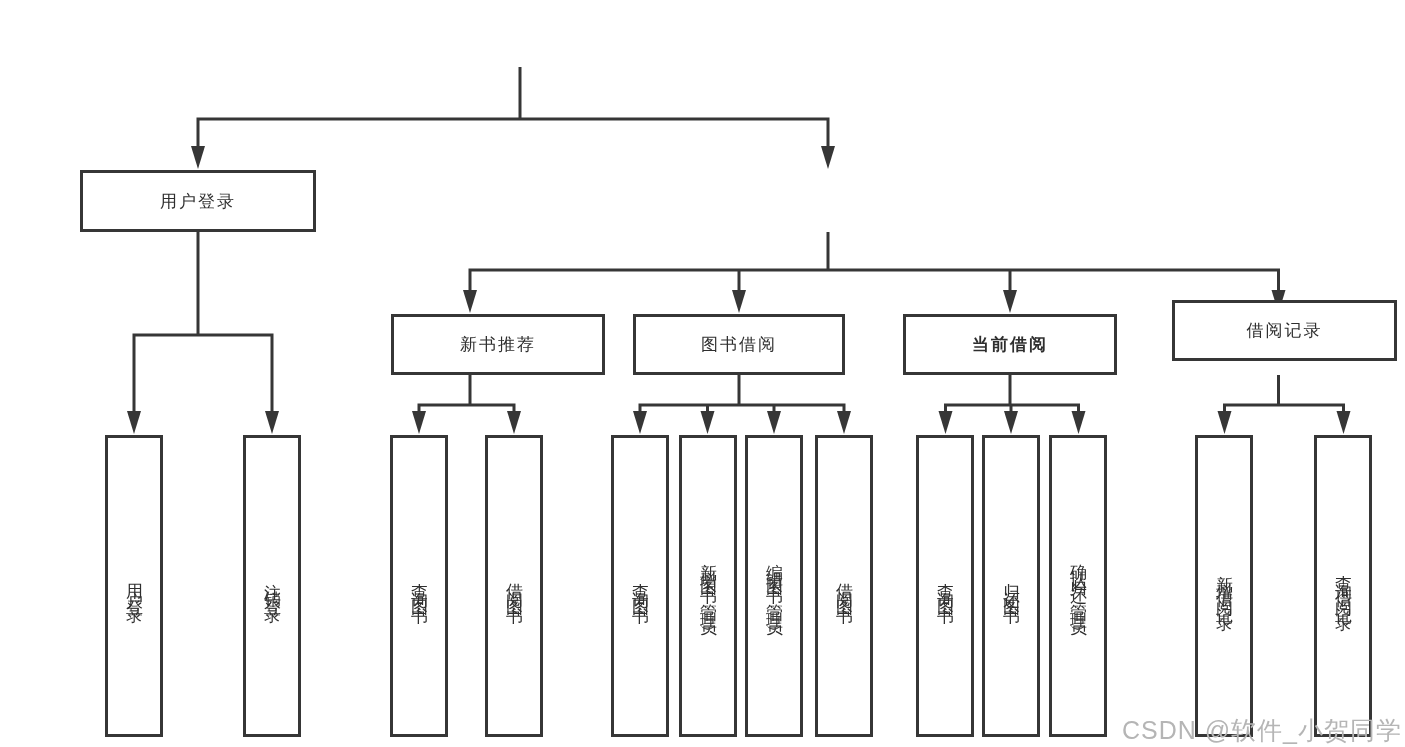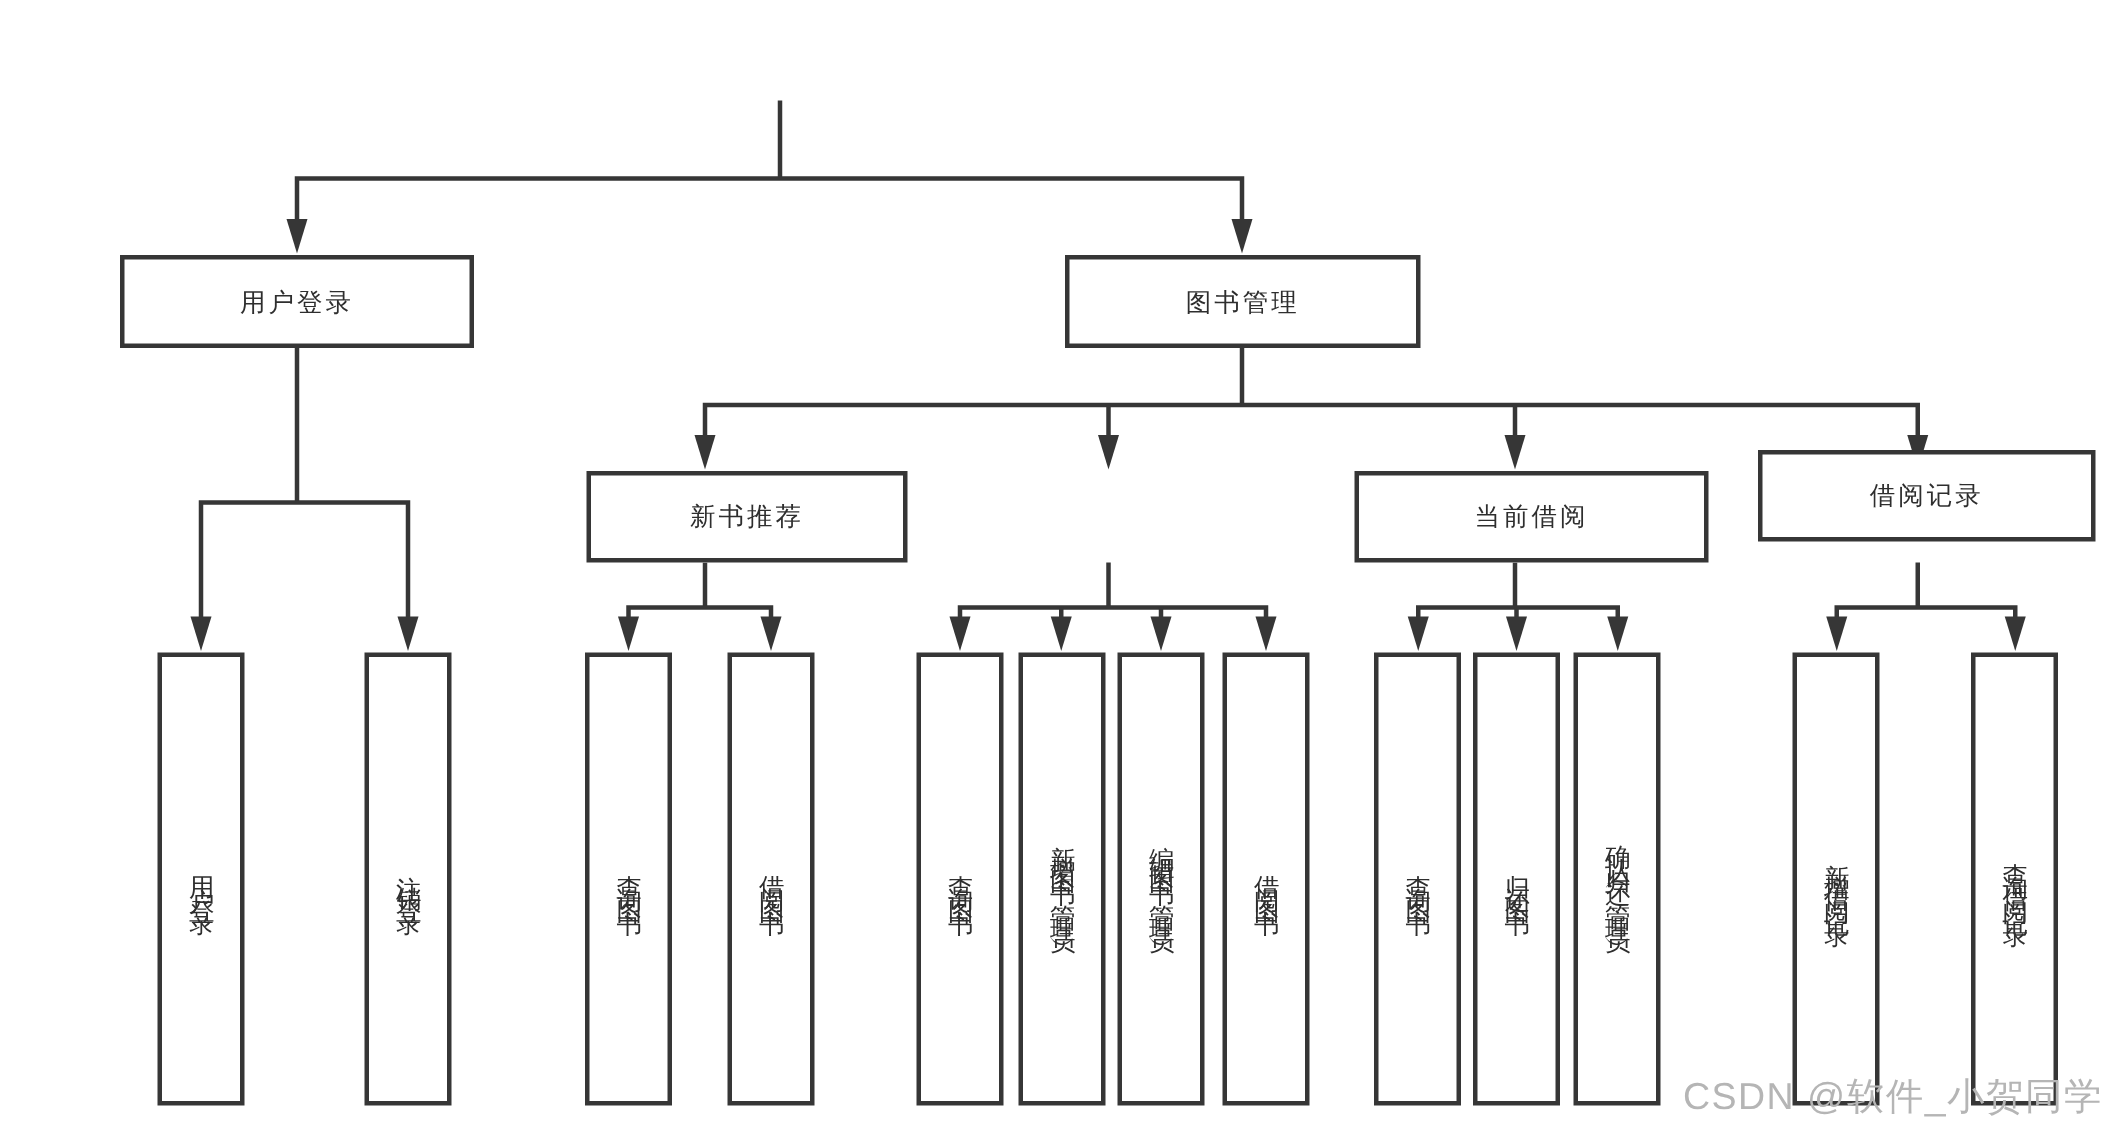--- a/index.html
+++ b/index.html
@@ -121,24 +121,24 @@
     <g>
       <path d="M1278.5 375 V405"></path>
       <path d="M1224.5 418 V405 H1343.5 V418"></path>
       <polygon points="1217.5,411 1231.5,411 1224.5,434"></polygon>
       <polygon points="1336.5,411 1350.5,411 1343.5,434"></polygon>
     </g>
   </svg>
 
 
   <div class="box" style="left:80px; top:170px; width:236px; height:62px;">用户登录</div>
-  <div class="box" style="left:710px; top:170px; width:237px; height:62px;">图书管理</div>
 
   <div class="box" style="left:363px; top:314px; width:214px; height:61px;margin-left:28px;">新书推荐</div>
-  <div class="box" style="left:903px; top:314px; width:236px; height:61px;">当前借阅</div>
+  <div class="box" style="left:633px; top:314px; width:212px; height:61px;">图书借阅</div>
+  <div class="box" style="left:903px; top:314px; width:214px; height:61px;font-weight:bold;">当前借阅</div>
   <div class="box" style="left:1172px; top:300px; width:225px; height:61px;text-align:center;">借阅记录</div>
 
   <div class="vbox" style="left:105px;">用户登录</div>
   <div class="vbox" style="left:243px;">注销登录</div>
 
   <div class="vbox" style="left:390px;">查询图书</div>
   <div class="vbox" style="left:485px;">借阅图书</div>
 
   <div class="vbox" style="left:611px;">查询图书</div>
   <div class="vbox" style="left:679px;">新增图书（管理员）</div>

